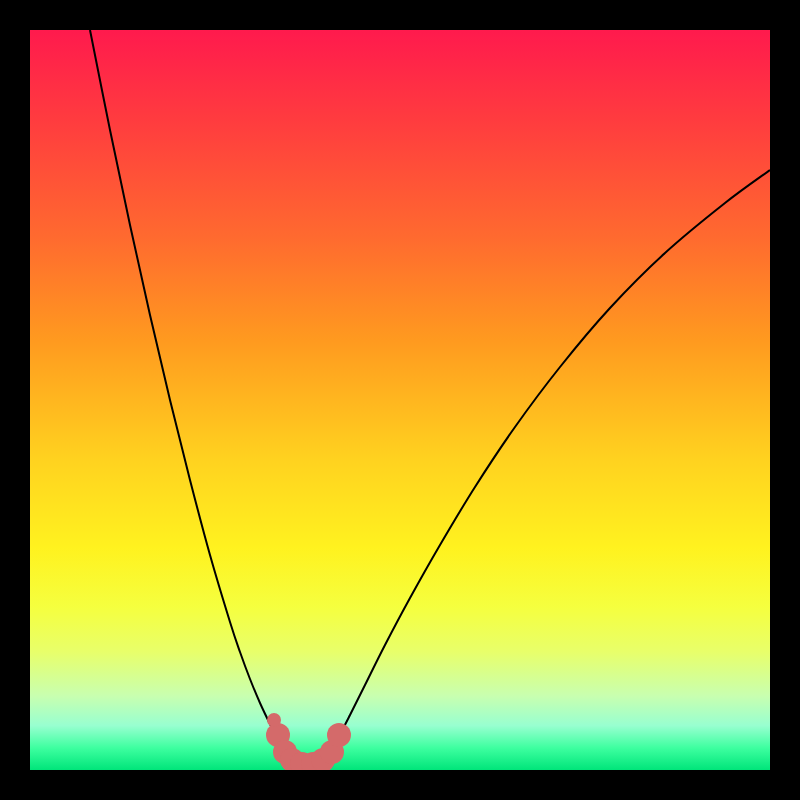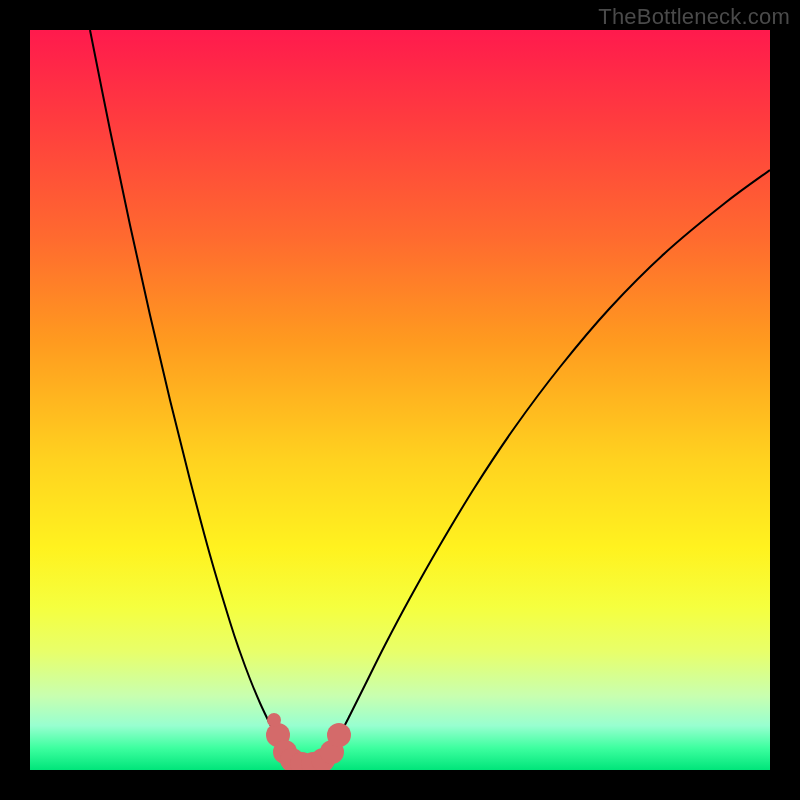--- a/index.html
+++ b/index.html
@@ -74,14 +74,13 @@
           <circle cx="272" cy="734" r="12" fill="#d46a6a"></circle>
           <circle cx="283" cy="734" r="12" fill="#d46a6a"></circle>
           <circle cx="293" cy="730" r="12" fill="#d46a6a"></circle>
           <circle cx="302" cy="722" r="12" fill="#d46a6a"></circle>
           <circle cx="309" cy="705" r="12" fill="#d46a6a"></circle>
           <circle cx="244" cy="690" r="7" fill="#d46a6a"></circle>
         </g>
     </svg>
   </div>
 
-  <div class="watermark">TheBottleneck.com</div>
 </div>
 
 </body></html>

